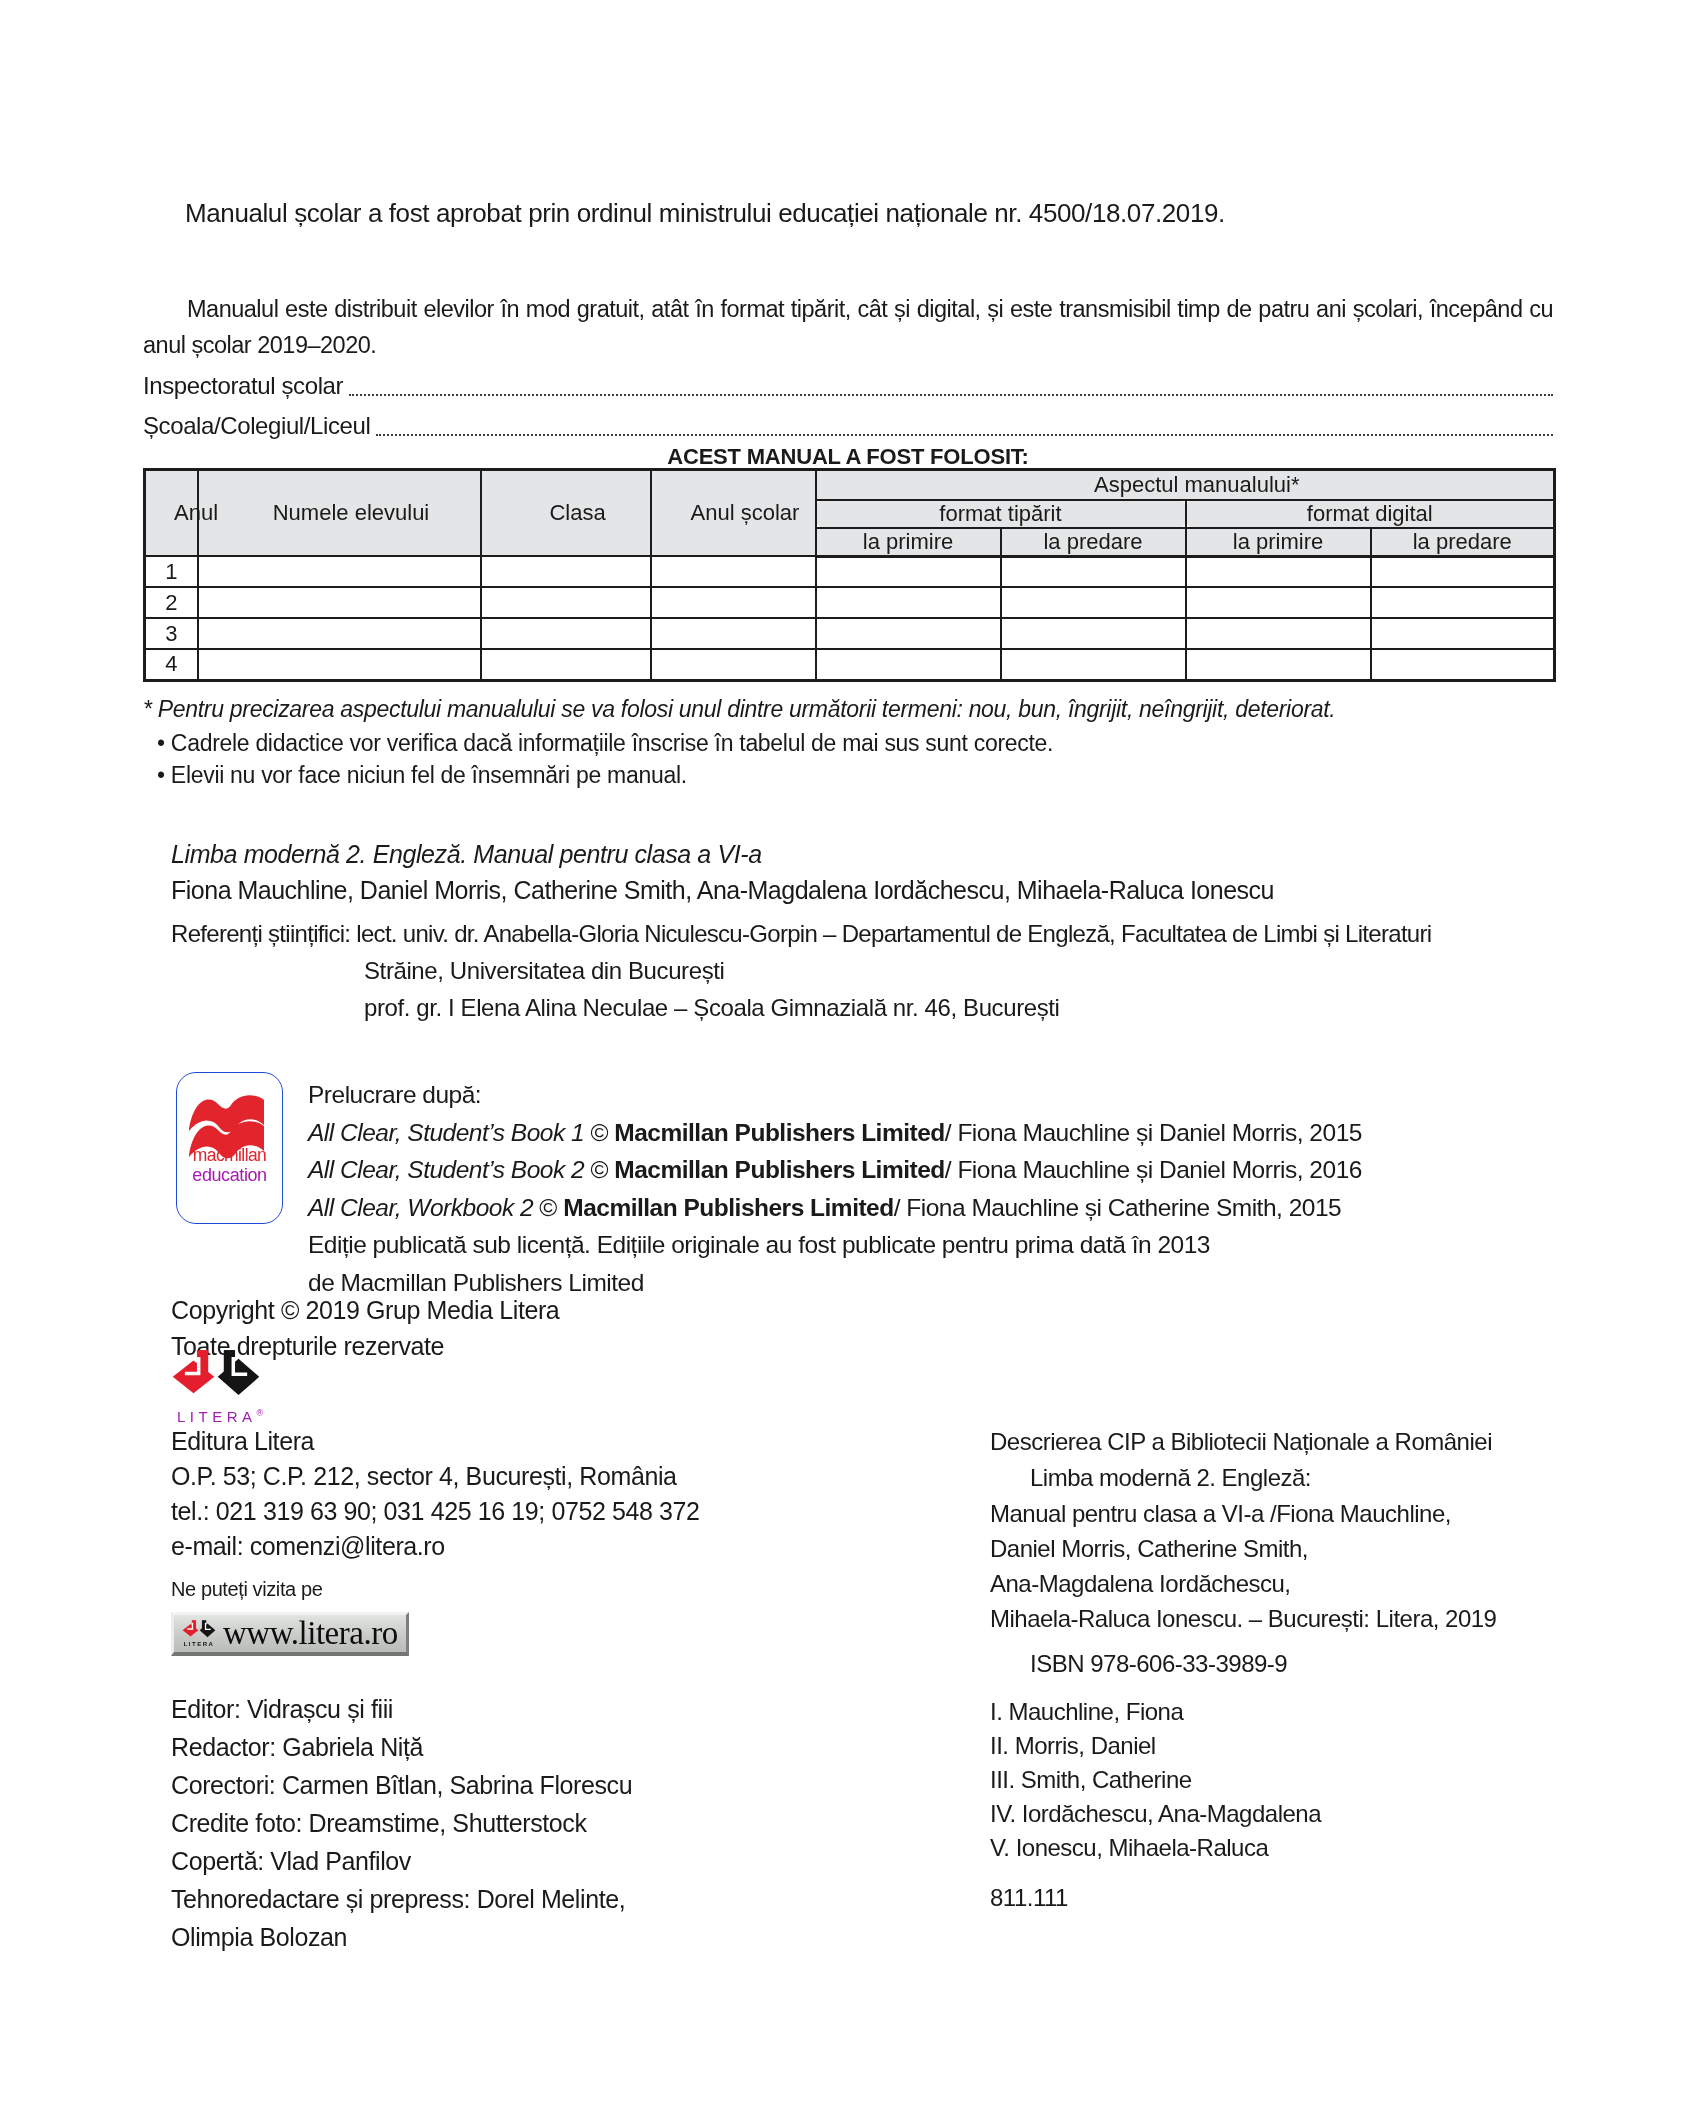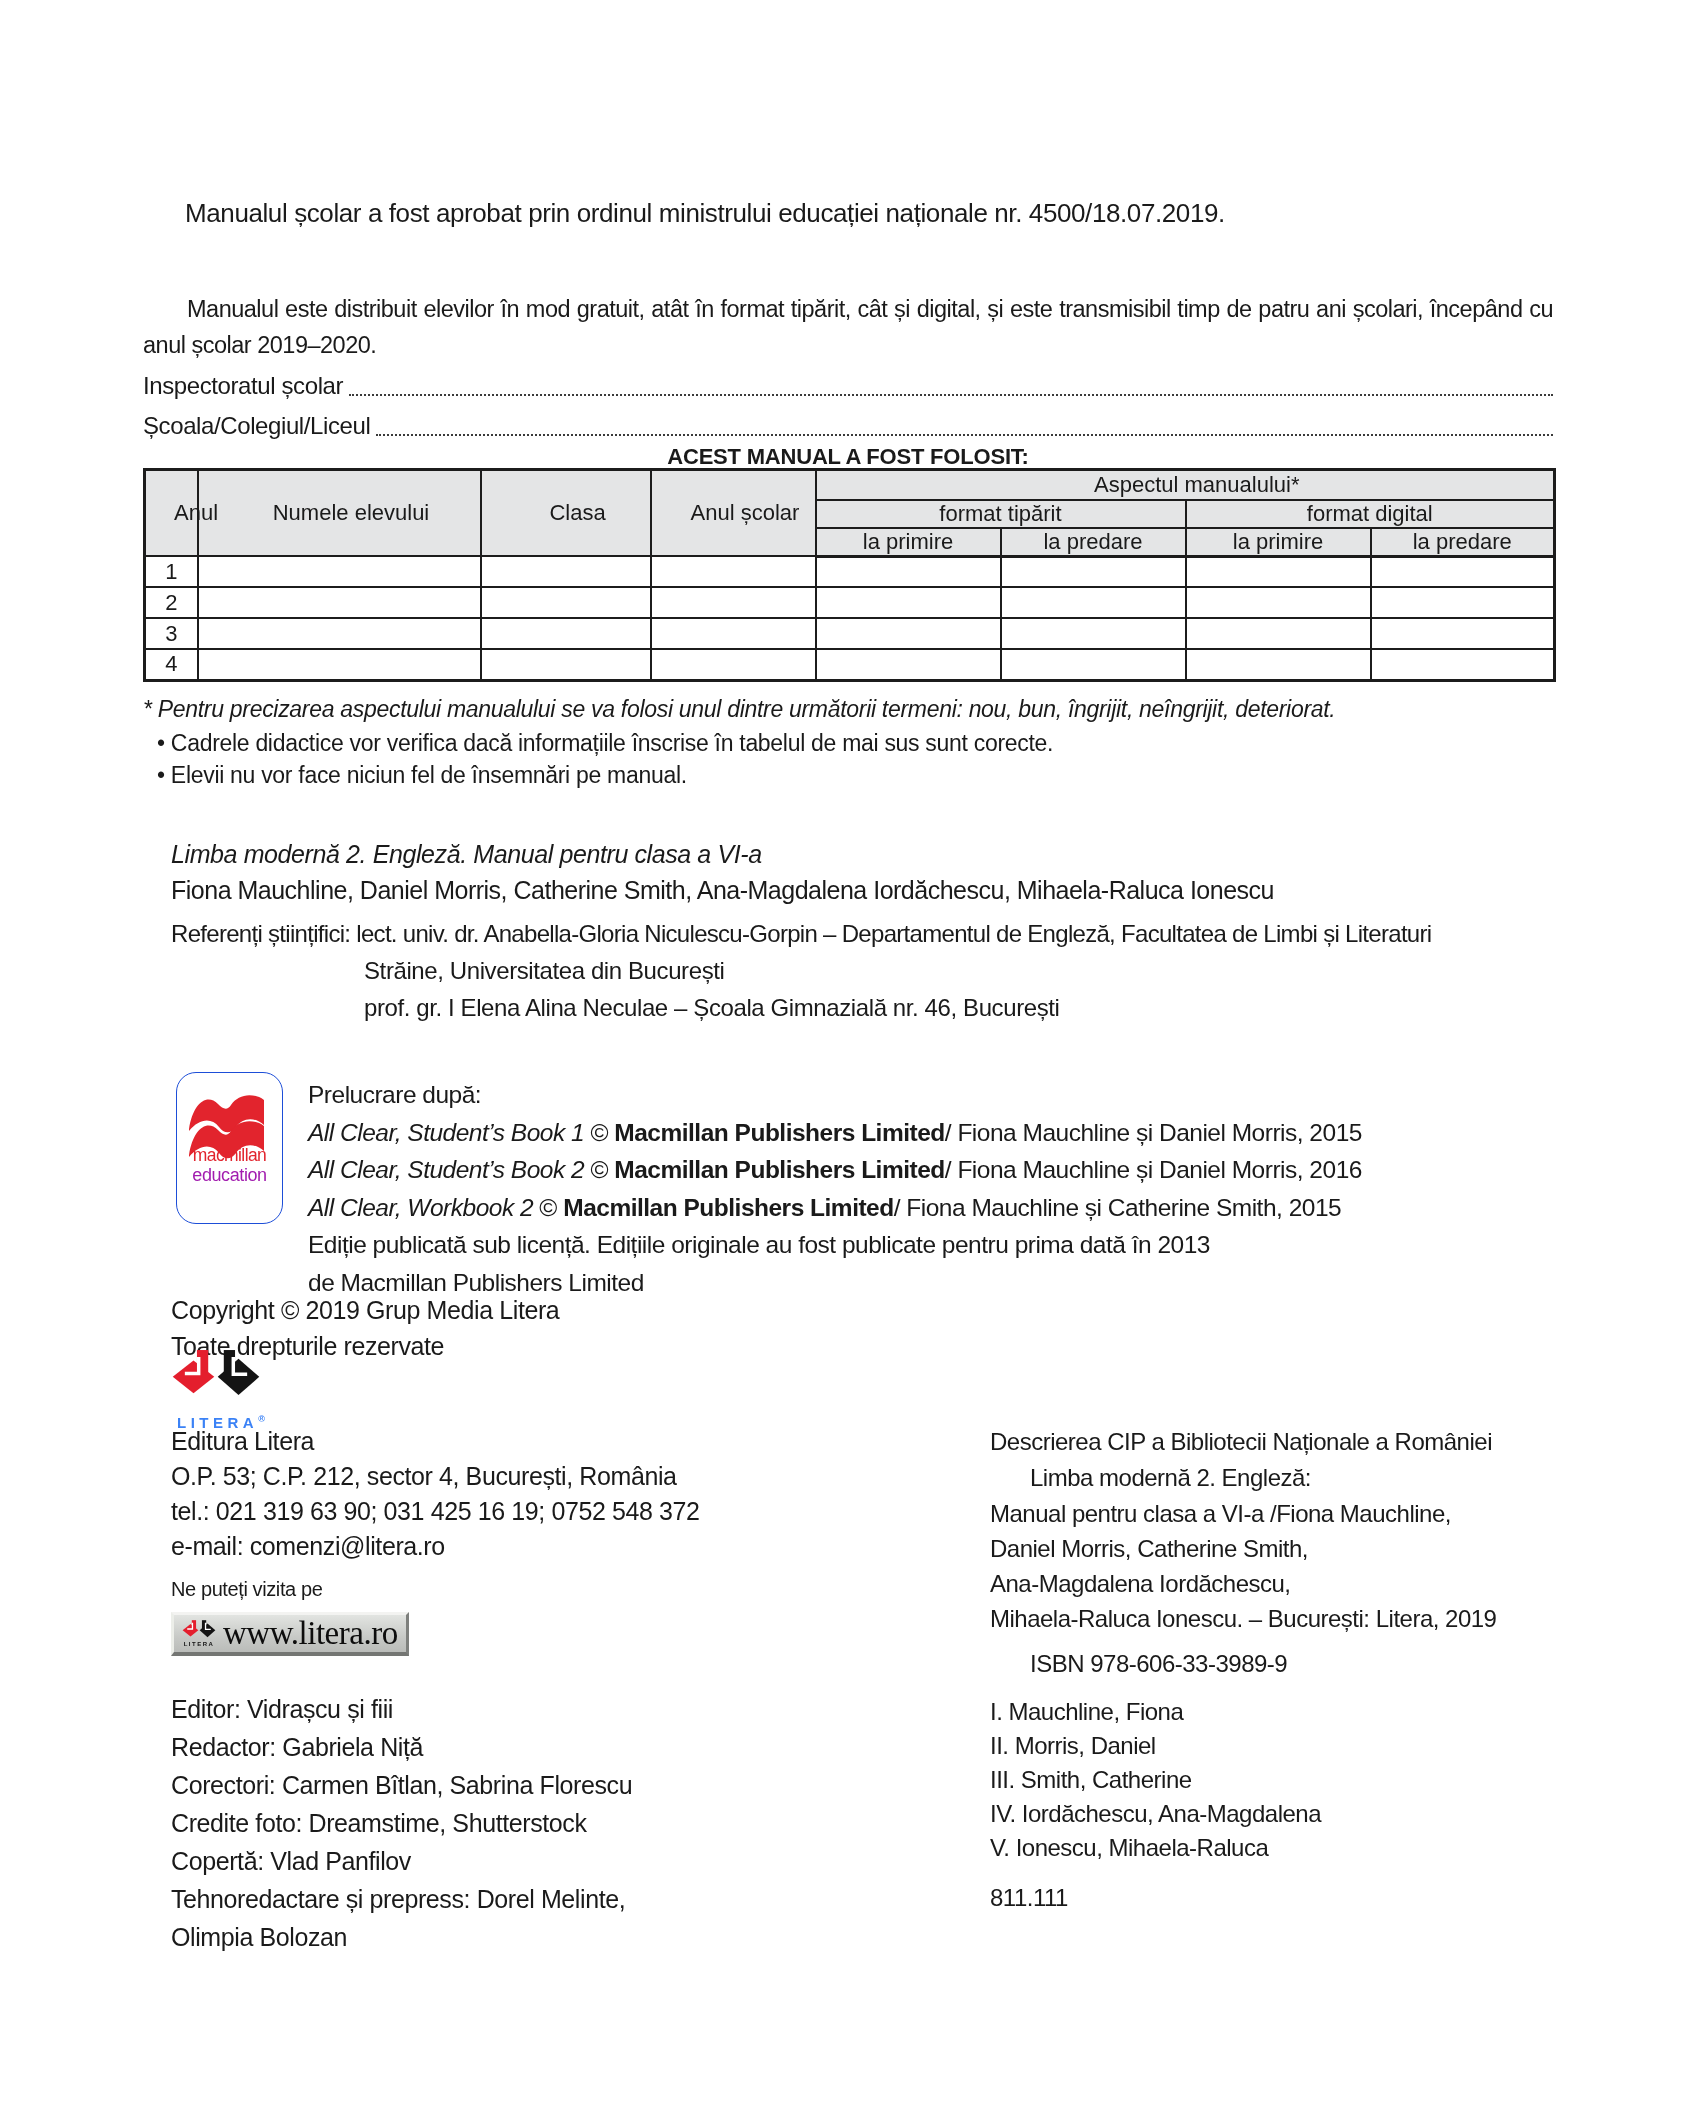--- a/index.html
+++ b/index.html
@@ -21,21 +21,21 @@
 
   .tcaption { left:143px; top:444px; width:1410px; text-align:center; font-size:22px; font-weight:bold; letter-spacing:-0.2px; }
 
   table.usage { position:absolute; left:143px; top:468px; width:1410px;
     border-collapse:collapse; table-layout:fixed; font-size:22px; }
   table.usage th, table.usage td { border:2px solid #1c1c1c; text-align:center; vertical-align:middle;
     font-weight:normal; padding:0 4px; }
   table.usage { border:3px solid #1c1c1c; }
   table.usage thead th { background:#e4e5e6; }
   table.usage thead tr.h1 th { height:30px;padding-left:28px; }
-  table.usage thead tr.h2 th { height:27px; }
+  table.usage thead tr.h2 th { height:27px;border-radius:8px; }
   table.usage thead tr.h3 th { height:27px; }
   table.usage thead tr.h3 th { border-bottom:3px solid #1c1c1c; }
   table.usage tbody td { height:31px; background:#fff; }
 
   .fn { left:143px; font-size:23px; letter-spacing:-0.3px; }
   .fn.italic { font-style:italic; }
   .bullet { left:157px; font-size:23px; letter-spacing:-0.3px; }
 
   .series-title { left:171px; top:840px; font-size:25px; font-style:italic; letter-spacing:-0.4px; }
   .authors { left:171px; top:876px; font-size:25px; letter-spacing:-0.5px; }
@@ -50,21 +50,21 @@
     color:#e2242d; font-size:17.5px; letter-spacing:-0.6px; }
   .mac-word2 { position:absolute; left:0; right:0; top:92px; text-align:center;
     color:#a21caf; font-size:18px; letter-spacing:-0.4px; }
   .mac-text { left:308px; top:1076px; font-size:24.5px; line-height:37.5px; letter-spacing:-0.5px; white-space:nowrap; }
   .mac-text .it { font-style:italic; }
   .mac-text .b { font-weight:bold; }
 
   .copyright { left:171px; top:1292px; font-size:25px; line-height:36px; letter-spacing:-0.4px; }
 
   .litera-logo { left:171px; top:1350px; }
-  .litera-caption { font-size:15px; font-weight:bold; letter-spacing:4.5px; color:#3b82f6; margin-top:8px; margin-left:6px; }
+  .litera-caption { font-size:15px; font-weight:normal; letter-spacing:4.5px; color:#a21caf; margin-top:2px; margin-left:6px; }
   .litera-caption sup { font-size:9px; letter-spacing:0; }
 
   .addr { left:171px; top:1424px; font-size:25px; line-height:35px; letter-spacing:-0.4px; }
   .visit { left:171px; top:1578px; font-size:20px; letter-spacing:-0.4px; }
 
   .banner { left:171px; top:1612px; width:238px; height:44px;
     background:linear-gradient(180deg,#e2e4e1 0%,#c7c9c6 60%,#babcb9 100%);
     border-top:3px solid #f3f3f1; border-left:3px solid #eceee9;
     border-right:3px solid #7e807d; border-bottom:4px solid #747673;
     display:flex; align-items:center; padding:8px 8px; gap:7px; }

